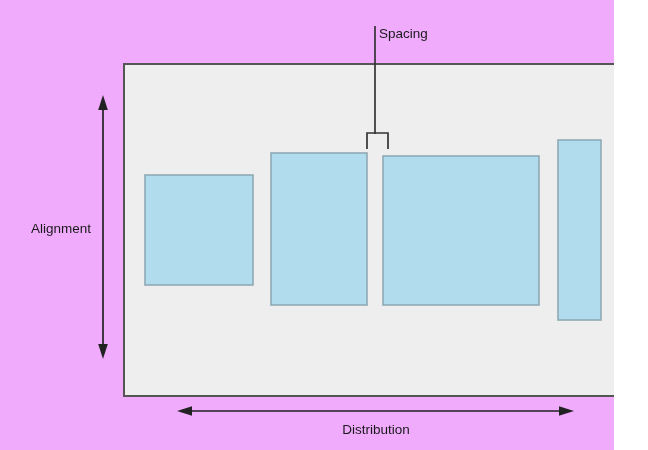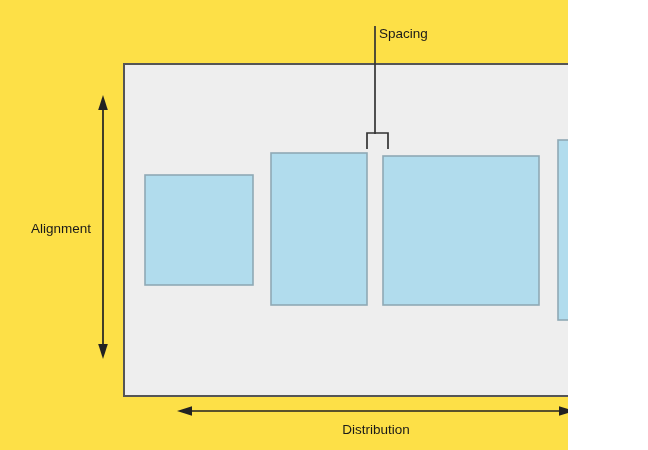--- a/index.html
+++ b/index.html
@@ -5,23 +5,23 @@
   html, body {
     margin: 0;
     padding: 0;
     background: #ffffff;
   }
   body {
     font-family: "Liberation Sans", sans-serif;
   }
   #stage {
     position: relative;
-    width: 568px;
+    width: 614px;
     height: 450px;
-    background: #fde047;
+    background: #f0abfc;
     overflow: hidden;
     text-align: center;
   }
   #diagram-svg {
     position: absolute;
     left: 0;
     top: 0;
     width: 648px;
     height: 450px;
   }

